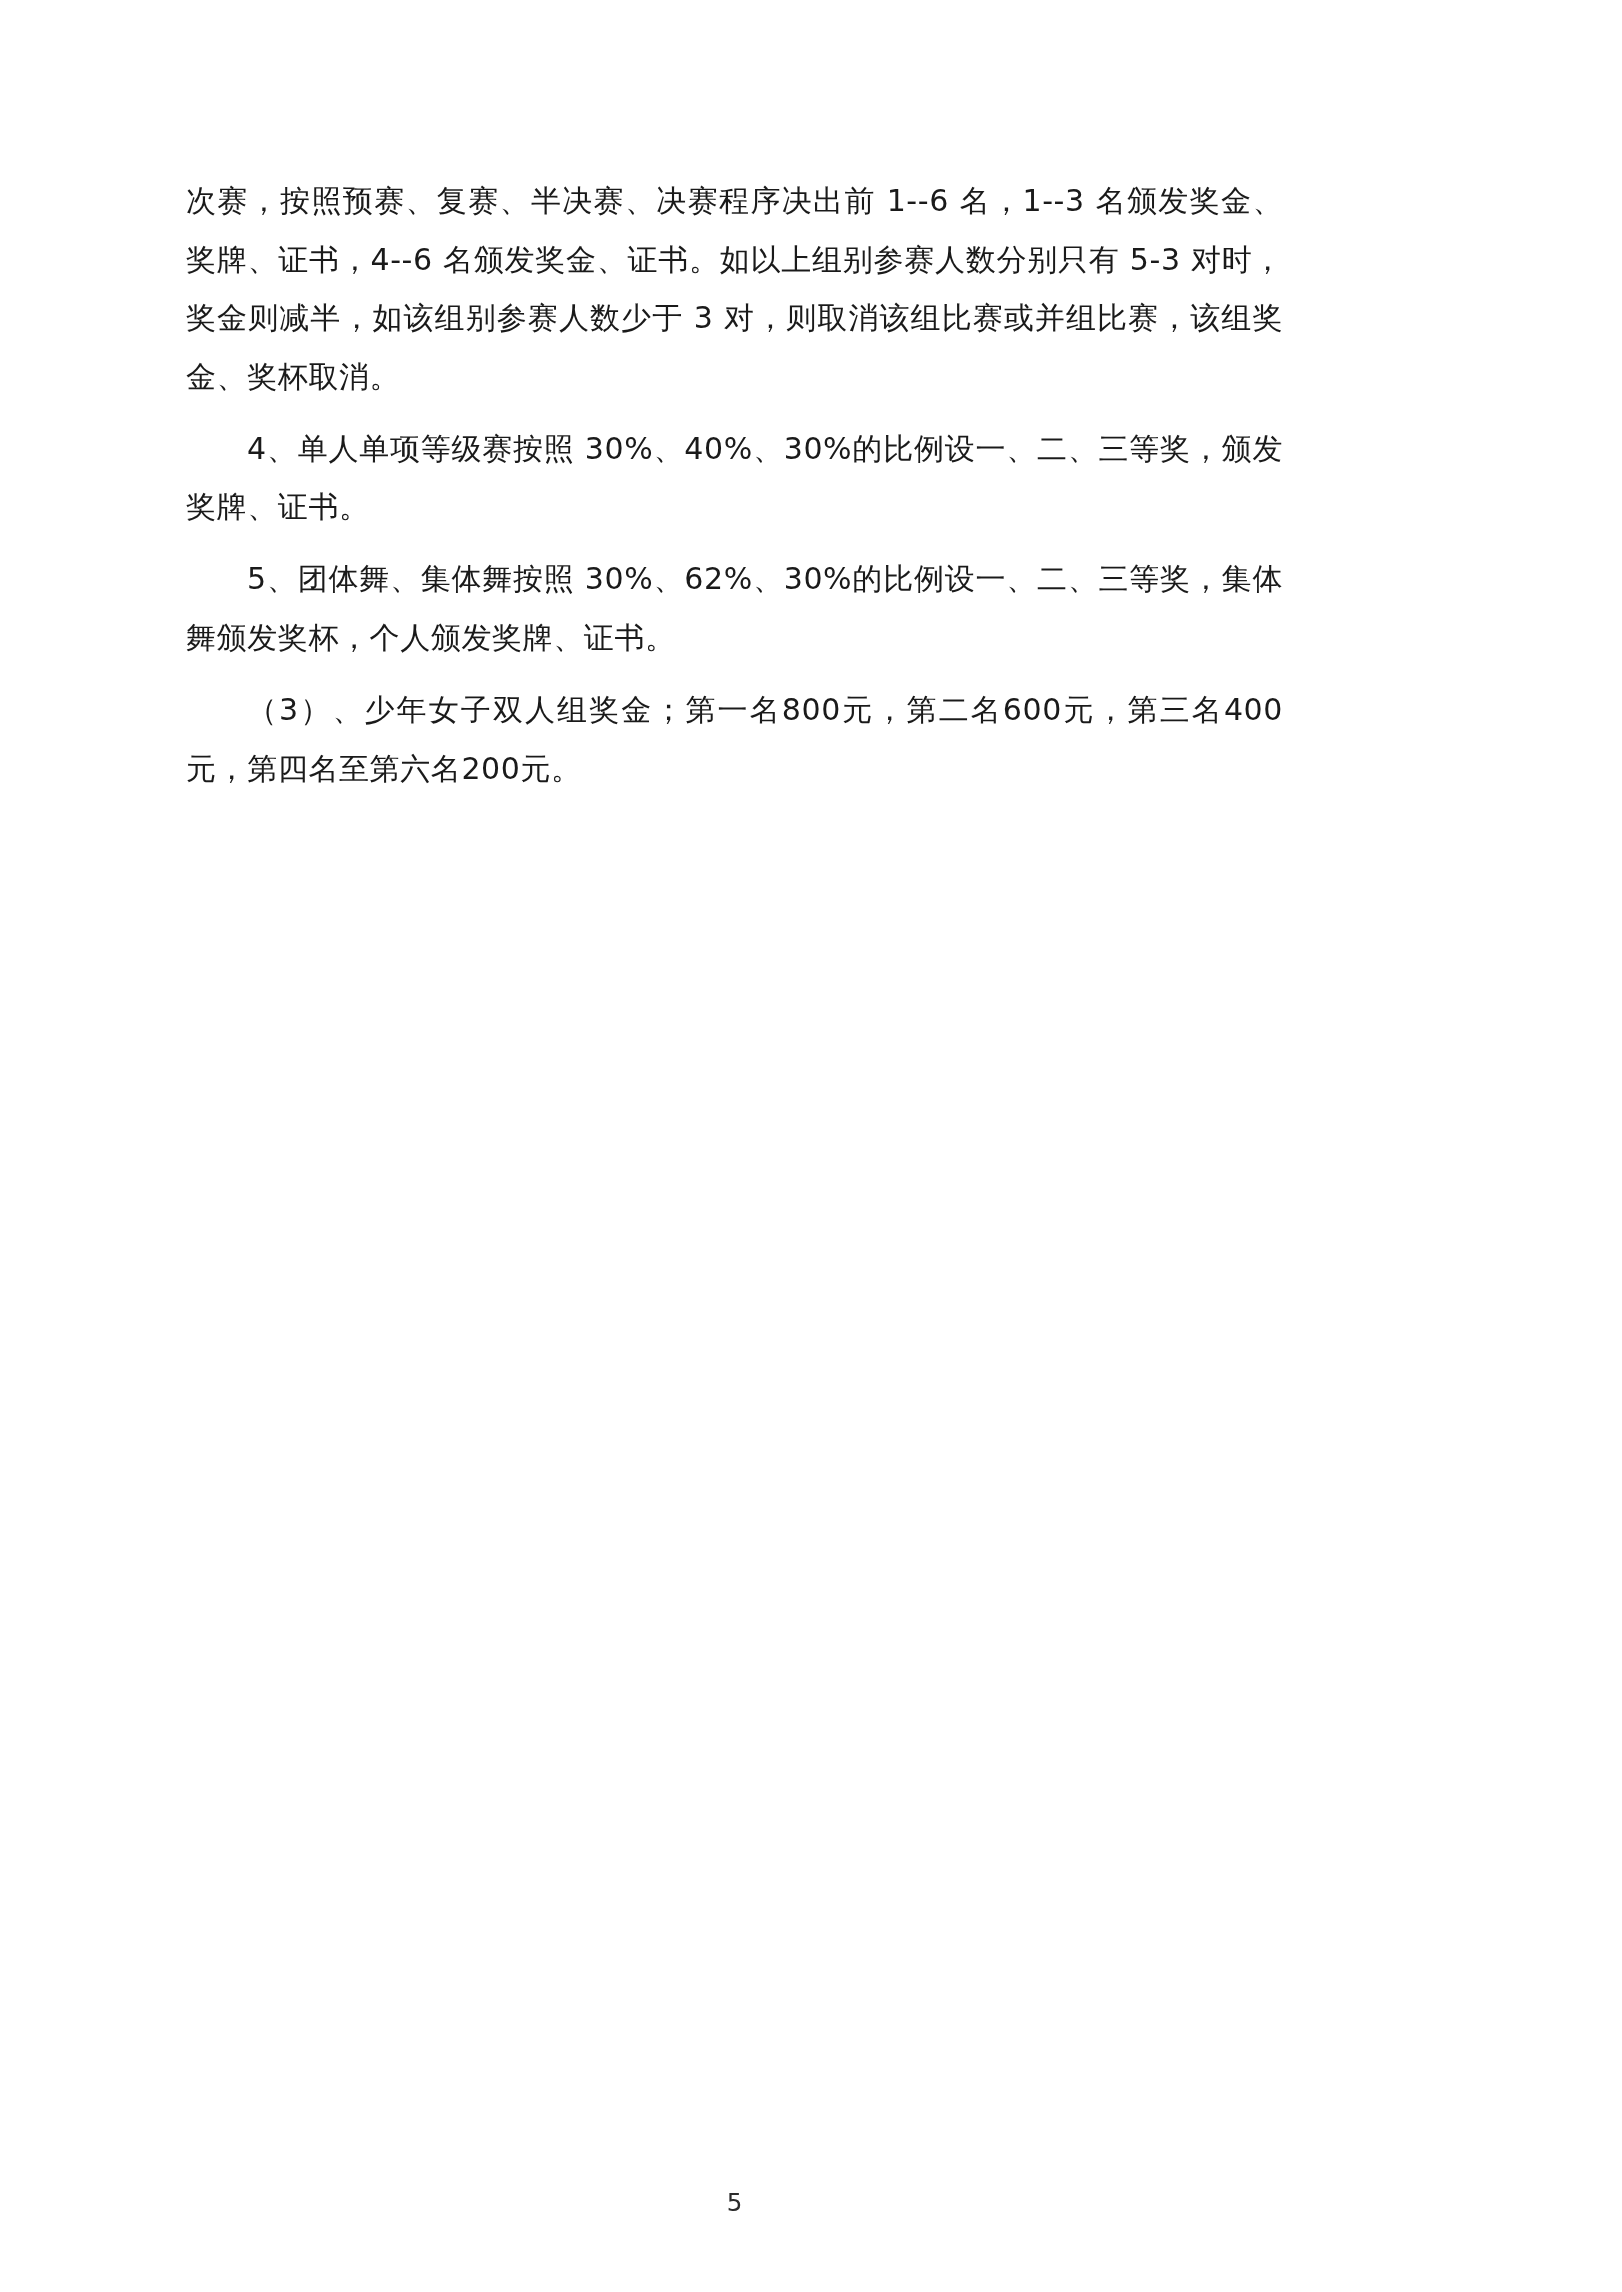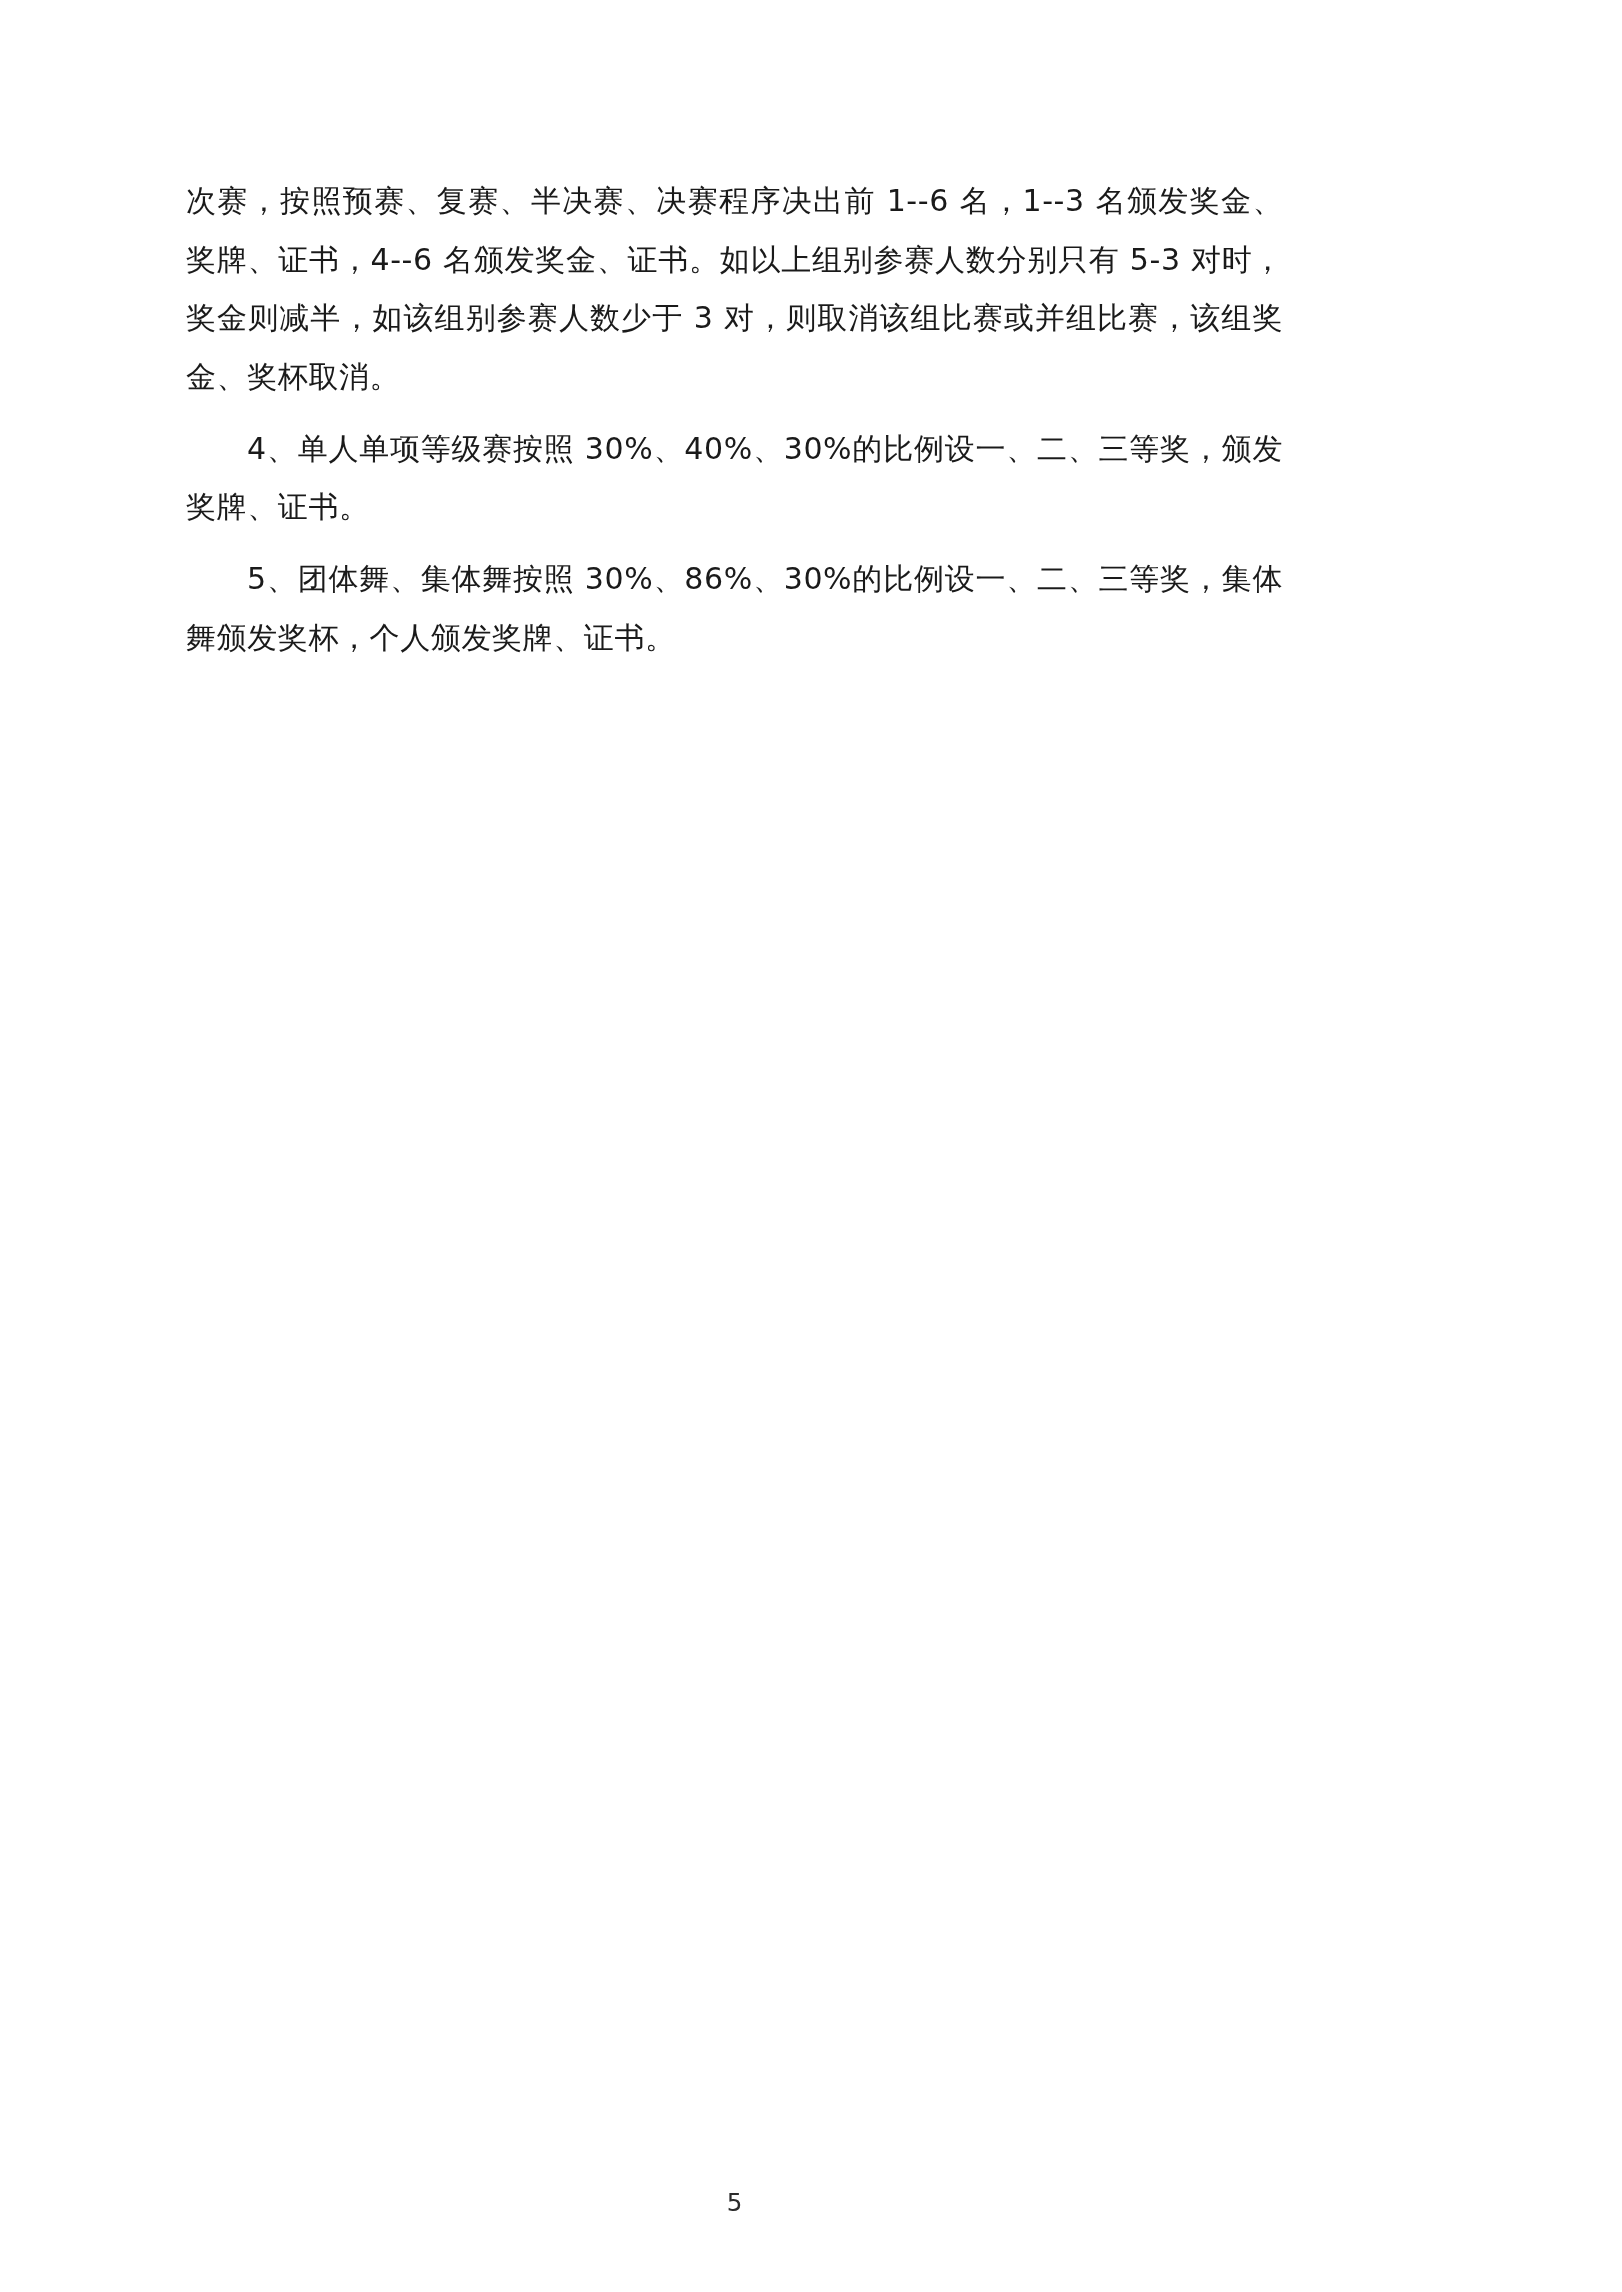--- a/index.html
+++ b/index.html
@@ -52,24 +52,25 @@
 
 <div class="page">
   <div class="doc-body">
 
     <p class="para">次赛，按照预赛、复赛、半决赛、决赛程序决出前 1--6 名，1--3 名颁发奖金、奖牌、证书，4--6 名颁发奖金、证书。如以上组别参赛人数分别只有 5-3 对时，奖金则减半，如该组别参赛人数少于 3 对，则取消该组比赛或并组比赛，该组奖金、奖杯取消。</p>
 
 
 
     <p class="para indent">4、单人单项等级赛按照 30%、40%、30%的比例设一、二、三等奖，颁发奖牌、证书。</p>
 
-    <p class="para indent">5、团体舞、集体舞按照 30%、86%、30%的比例设一、二、三等奖，集体舞颁发奖杯，个人颁发奖牌、证书。</p>
+    <p class="para indent">5、团体舞、集体舞按照 30%、62%、30%的比例设一、二、三等奖，集体舞颁发奖杯，个人颁发奖牌、证书。</p>
 
 
 
 
 
+    <p class="para indent">（3）、少年女子双人组奖金；第一名800元，第二名600元，第三名400元，第四名至第六名200元。</p>
 
   </div>
 
   <div class="page-number">5</div>
 </div>
 
 
 </body></html>

